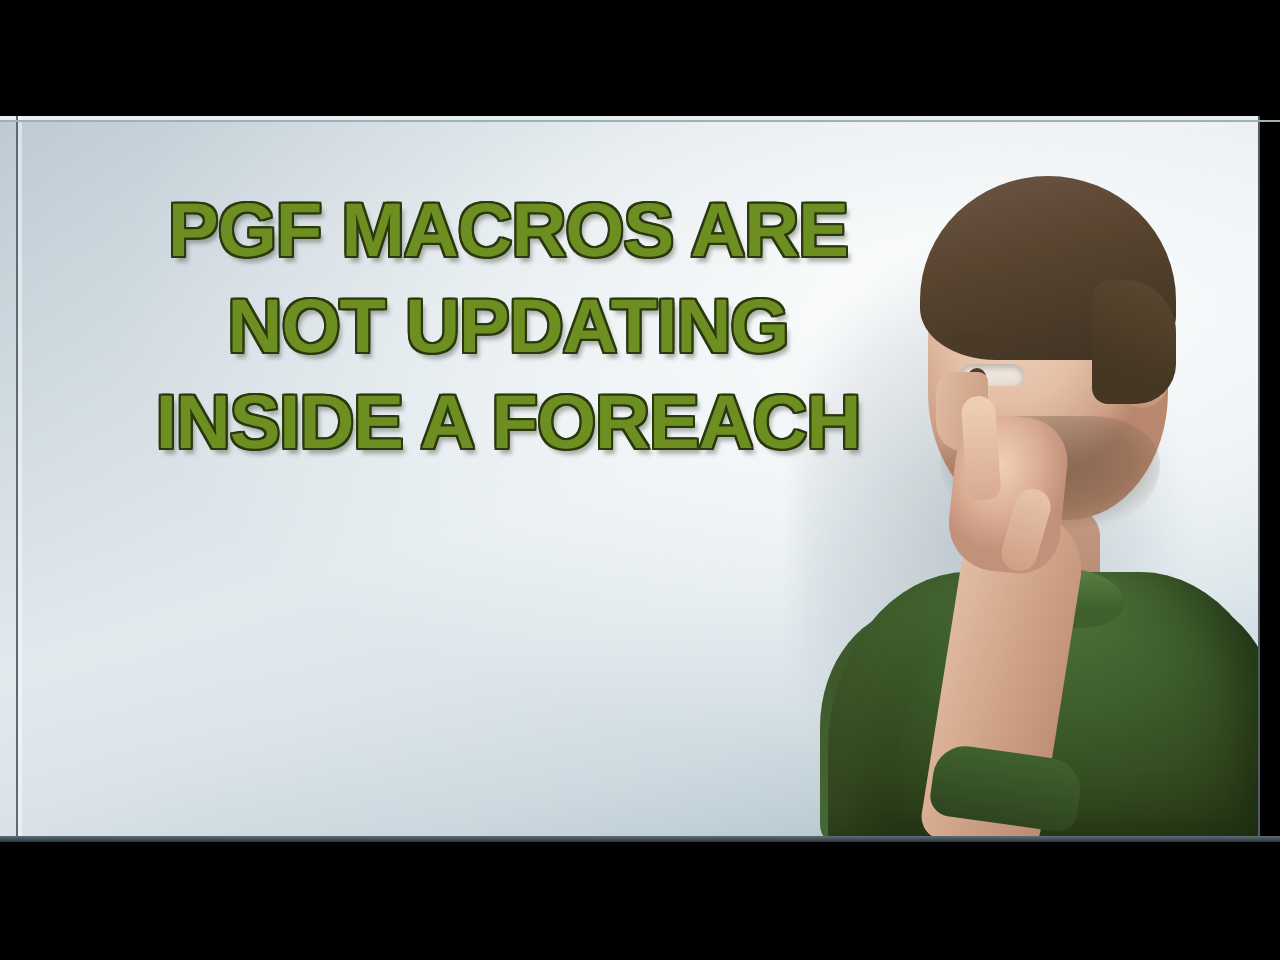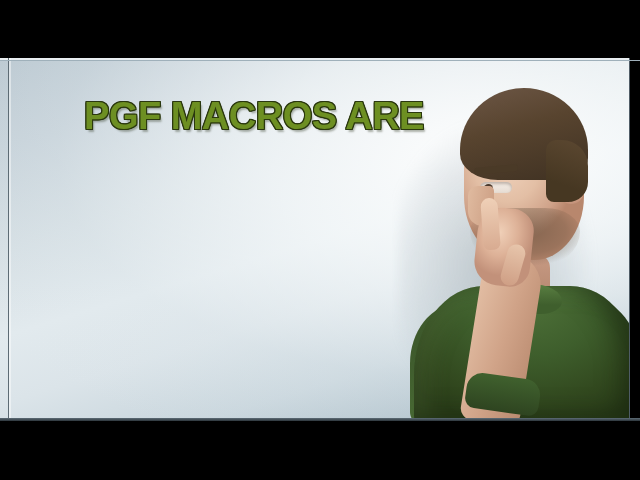--- a/index.html
+++ b/index.html
@@ -377,20 +377,22 @@
     <div id="frame-outline"></div>
     <div id="frame-top-hairline"></div>
     <div id="frame-edge-left"></div>
     <div id="frame-edge-left2"></div>
     <div id="frame-edge-right"></div>
     <div id="frame-edge-right2"></div>
     <div id="frame-edge-bottom"></div>
 
     <div id="headline">
       <span class="hl-line">PGF MACROS ARE</span>
+      <span class="hl-line">NOT UPDATING</span>
+      <span class="hl-line">INSIDE A FOREACH</span>
     </div>
 
     <div id="person">
       <div id="person-shadow"></div>
 
       <div class="sweater-shoulder-l"></div>
       <div class="sweater-shoulder-r"></div>
       <div class="neck"></div>
       <div class="sweater-body"></div>
       <div class="sweater-collar"></div>

